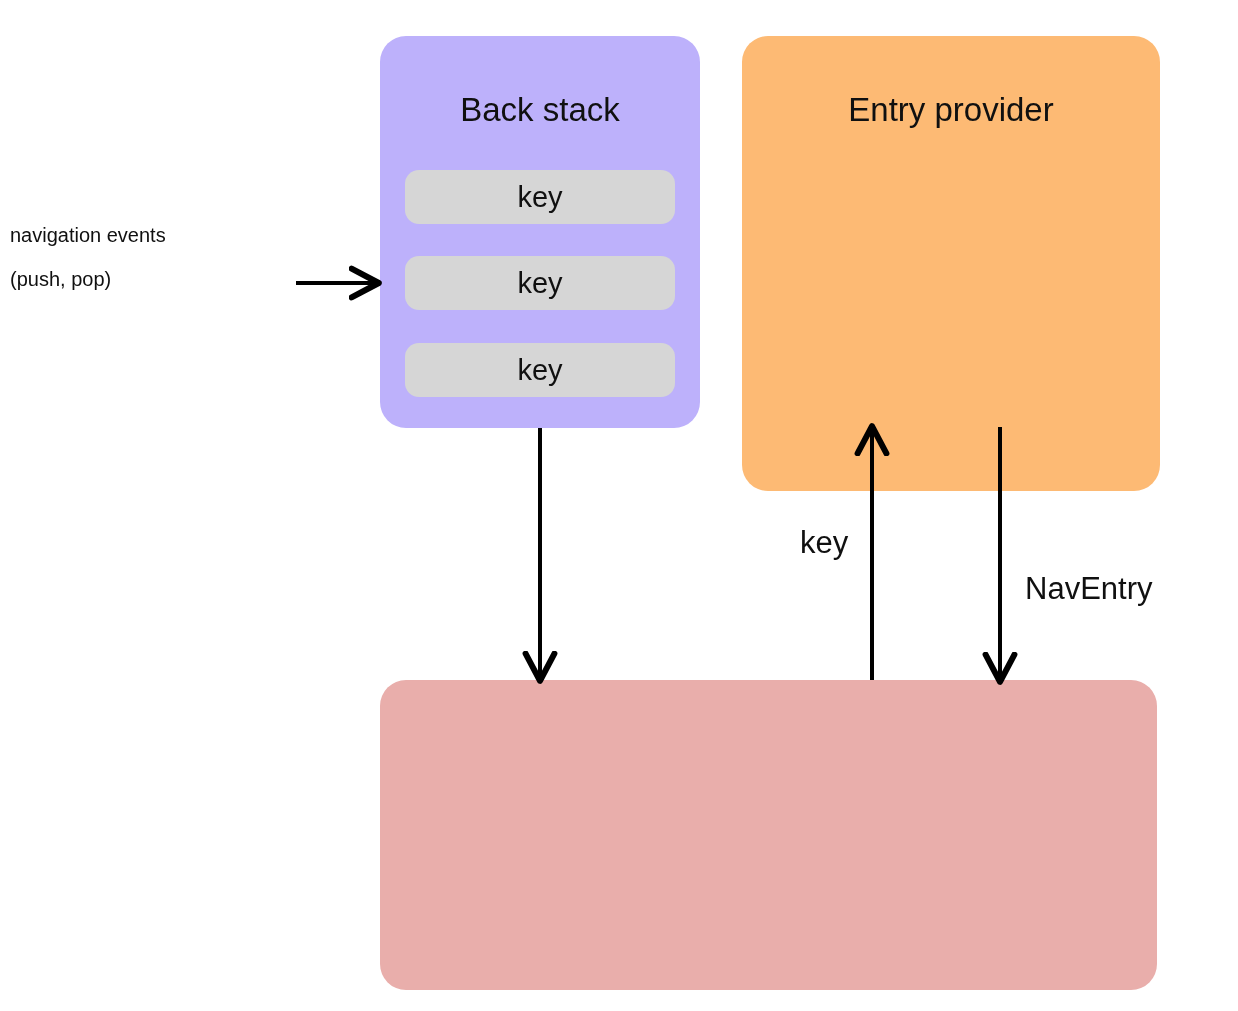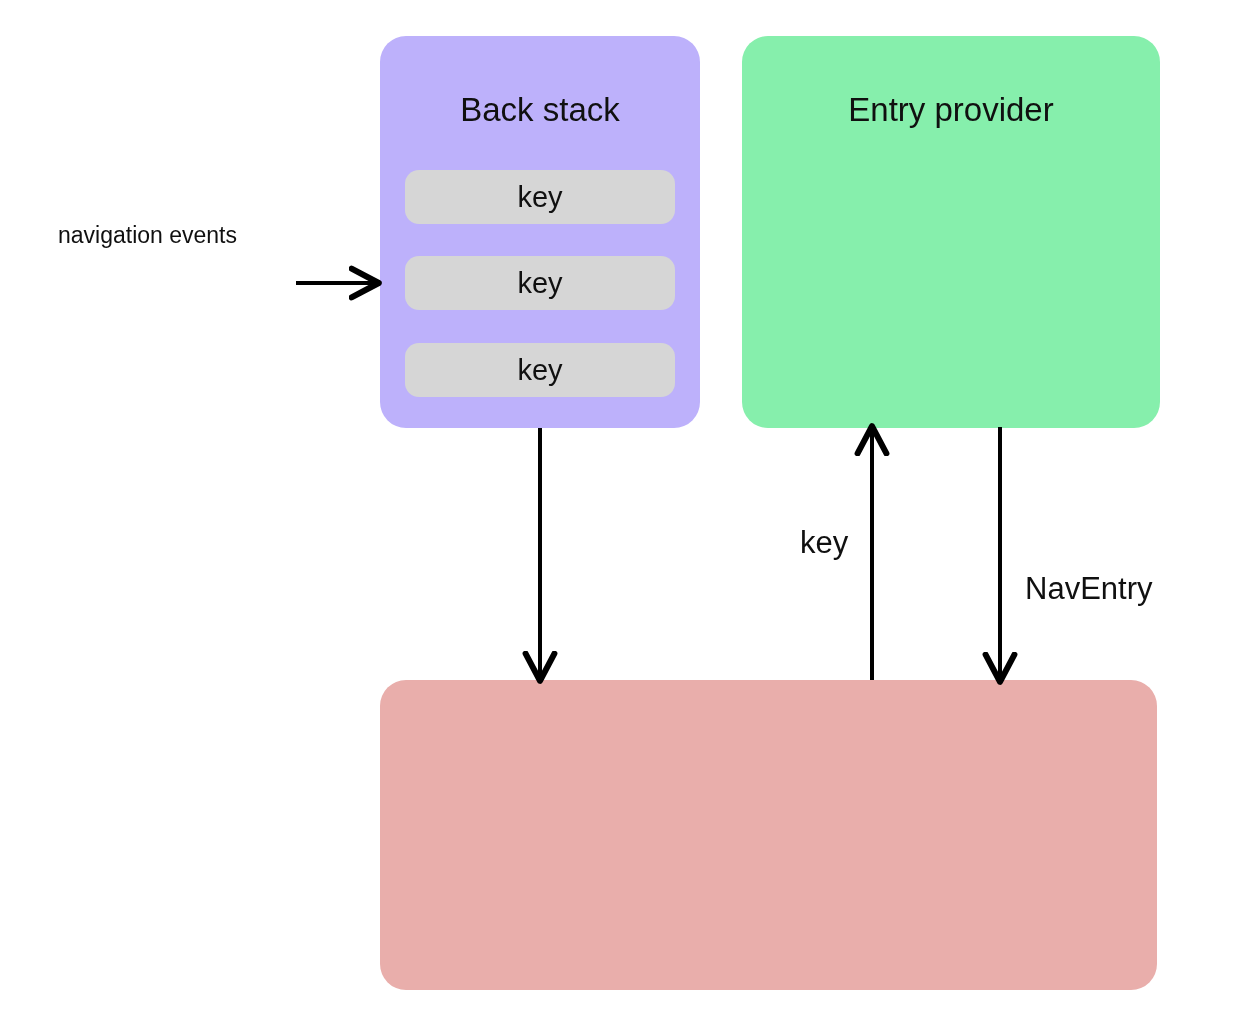--- a/index.html
+++ b/index.html
@@ -49,22 +49,22 @@
   #backstack-title {
     top: 54px;
     font-size: 33px;
     line-height: 40px;
   }
 
   #entryprovider-box {
     left: 742px;
     top: 36px;
     width: 418px;
-    height: 392px;
-    background: #86efac;
+    height: 455px;
+    background: #fdba74;
   }
   #entryprovider-title {
     top: 54px;
     font-size: 33px;
     line-height: 40px;
   }
 
   #navdisplay-box {
     left: 380px;
     top: 680px;
@@ -89,23 +89,22 @@
   #bs-pill-0 { top: 134px; }
   #bs-pill-1 { top: 220px; }
   #bs-pill-2 { top: 307px; }
 
   
   #nav-events-label {
     position: absolute;
     left: 10px;
     top: 213px;
     width: 275px;
-    text-align: center;
     color: #101010;
-    font-size: 23px;
+    font-size: 20px;
     line-height: 44px;
     white-space: nowrap;
   }
 
   
   .arrow-label {
     position: absolute;
     color: #101010;
     font-size: 31px;
     line-height: 38px;
@@ -124,20 +123,21 @@
     pointer-events: none;
   }
 </style>
 </head>
 <body>
 
 <div id="canvas">
 
   <div id="nav-events-label">
     <div>navigation events</div>
+    <div>(push, pop)</div>
   </div>
 
   <div id="backstack-box" class="box rounded-lg">
     <div id="backstack-title" class="box-title">Back stack</div>
 
     <div id="bs-pill-0" class="gray-pill bs-pill pill">key</div>
     <div id="bs-pill-1" class="gray-pill bs-pill pill">key</div>
     <div id="bs-pill-2" class="gray-pill bs-pill pill">key</div>
   </div>
 

